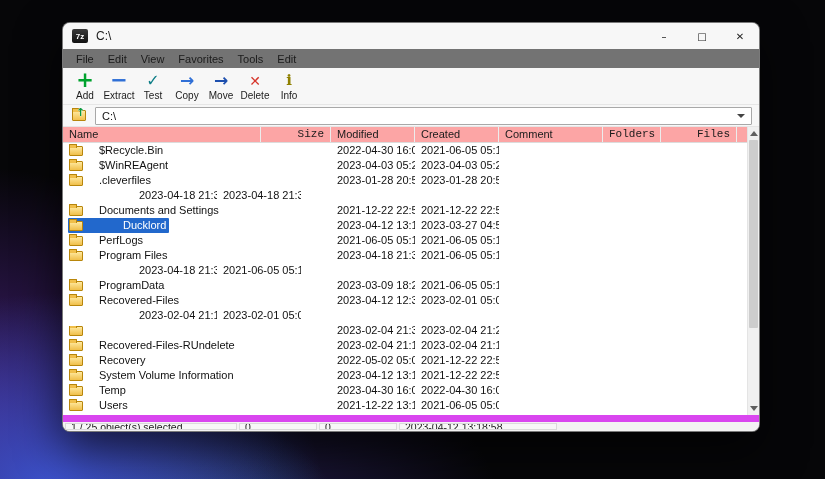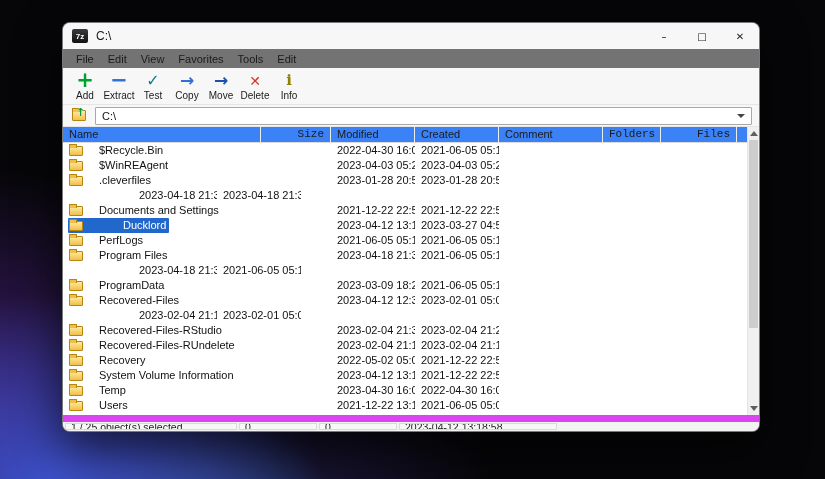--- a/index.html
+++ b/index.html
@@ -57,21 +57,21 @@
   .upbtn { width:20px; height:18px; display:flex; align-items:center; justify-content:center; }
   .up-folder { position:relative; width:14px; height:11px; background:linear-gradient(#ffe9a0,#f2c14e); border:1px solid #b8860b; border-radius:1px; }
   .up-folder::before { content:""; position:absolute; top:-3px; left:-1px; width:6px; height:3px; background:#f2c14e; border:1px solid #b8860b; border-bottom:none; }
   .up-folder::after { content:"↑"; position:absolute; top:-5px; left:3px; color:#0c9a3e; font-weight:900; font-size:11px; font-family:"DejaVu Sans",sans-serif; text-shadow:0 0 1px #fff,0 0 1px #fff; }
   .combo { flex:1; height:18px; border:1px solid #a8a8a8; background:#fff; display:flex; align-items:center; padding:0 6px; font-size:11px; border-radius:1px; }
   .combo-text { color:#111; }
   .combo-chevron { margin-left:auto; width:0; height:0; border-left:4px solid transparent; border-right:4px solid transparent; border-top:4px solid #444; }
 
   
   .listarea { flex:1; position:relative; background:#fff; overflow:hidden; }
-  .headerrow { height:16px; display:flex; background:#3b82f6; border-bottom:1px solid #dcdcdc; margin-right:0; }
+  .headerrow { height:16px; display:flex; background:#fca5a5; border-bottom:1px solid #dcdcdc; margin-right:0; }
   .hcell { font-size:11px; color:#1b1b1b; padding:1px 6px; border-right:1px solid #ececec; white-space:nowrap; overflow:hidden; }
   .rows { position:relative; }
   .row { height:15px; display:flex; align-items:center; font-size:11px; color:#111; }
   .cell { padding:0 6px; white-space:nowrap; overflow:hidden; line-height:15px; }
   .col-name     { width:198px; }
   .col-size     { width:70px;  }
   .col-modified { width:84px;  }
   .col-created  { width:84px;  }
   .col-comment  { width:104px; }
   .col-folders  { width:58px;  }
@@ -337,21 +337,20 @@
           <span class="cell col-created">2023-02-01 05:06</span>
           <span class="cell col-comment"></span>
           <span class="cell col-folders num"></span>
           <span class="cell col-files num"></span>
         </div>
 
         <div class="row">
           <span class="cell col-name">
             <span class="namewrap">
               <span class="folder-icon"></span>
-              <span class="fname">Recovered-Files-RStudio</span>
             </span>
           </span>
           <span class="cell col-size num"></span>
           <span class="cell col-modified">2023-02-04 21:30</span>
           <span class="cell col-created">2023-02-04 21:29</span>
           <span class="cell col-comment"></span>
           <span class="cell col-folders num"></span>
           <span class="cell col-files num"></span>
         </div>
 

